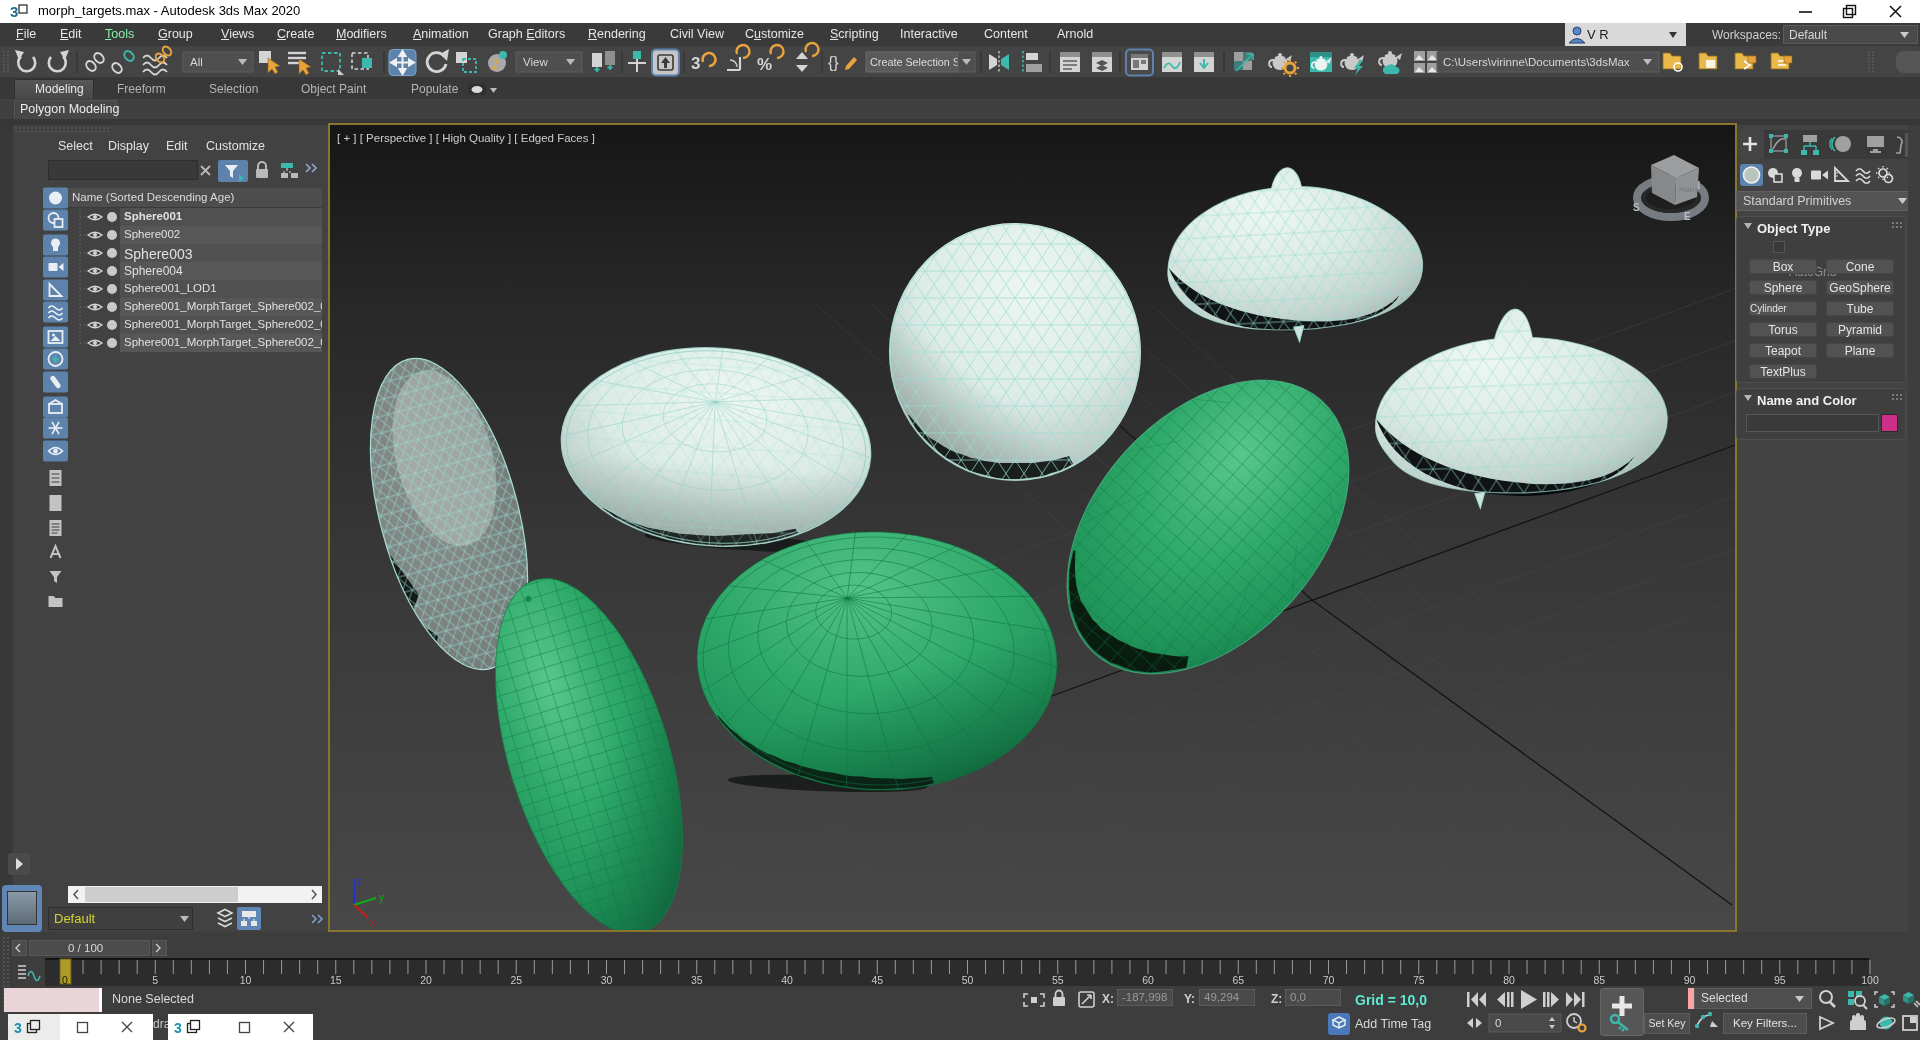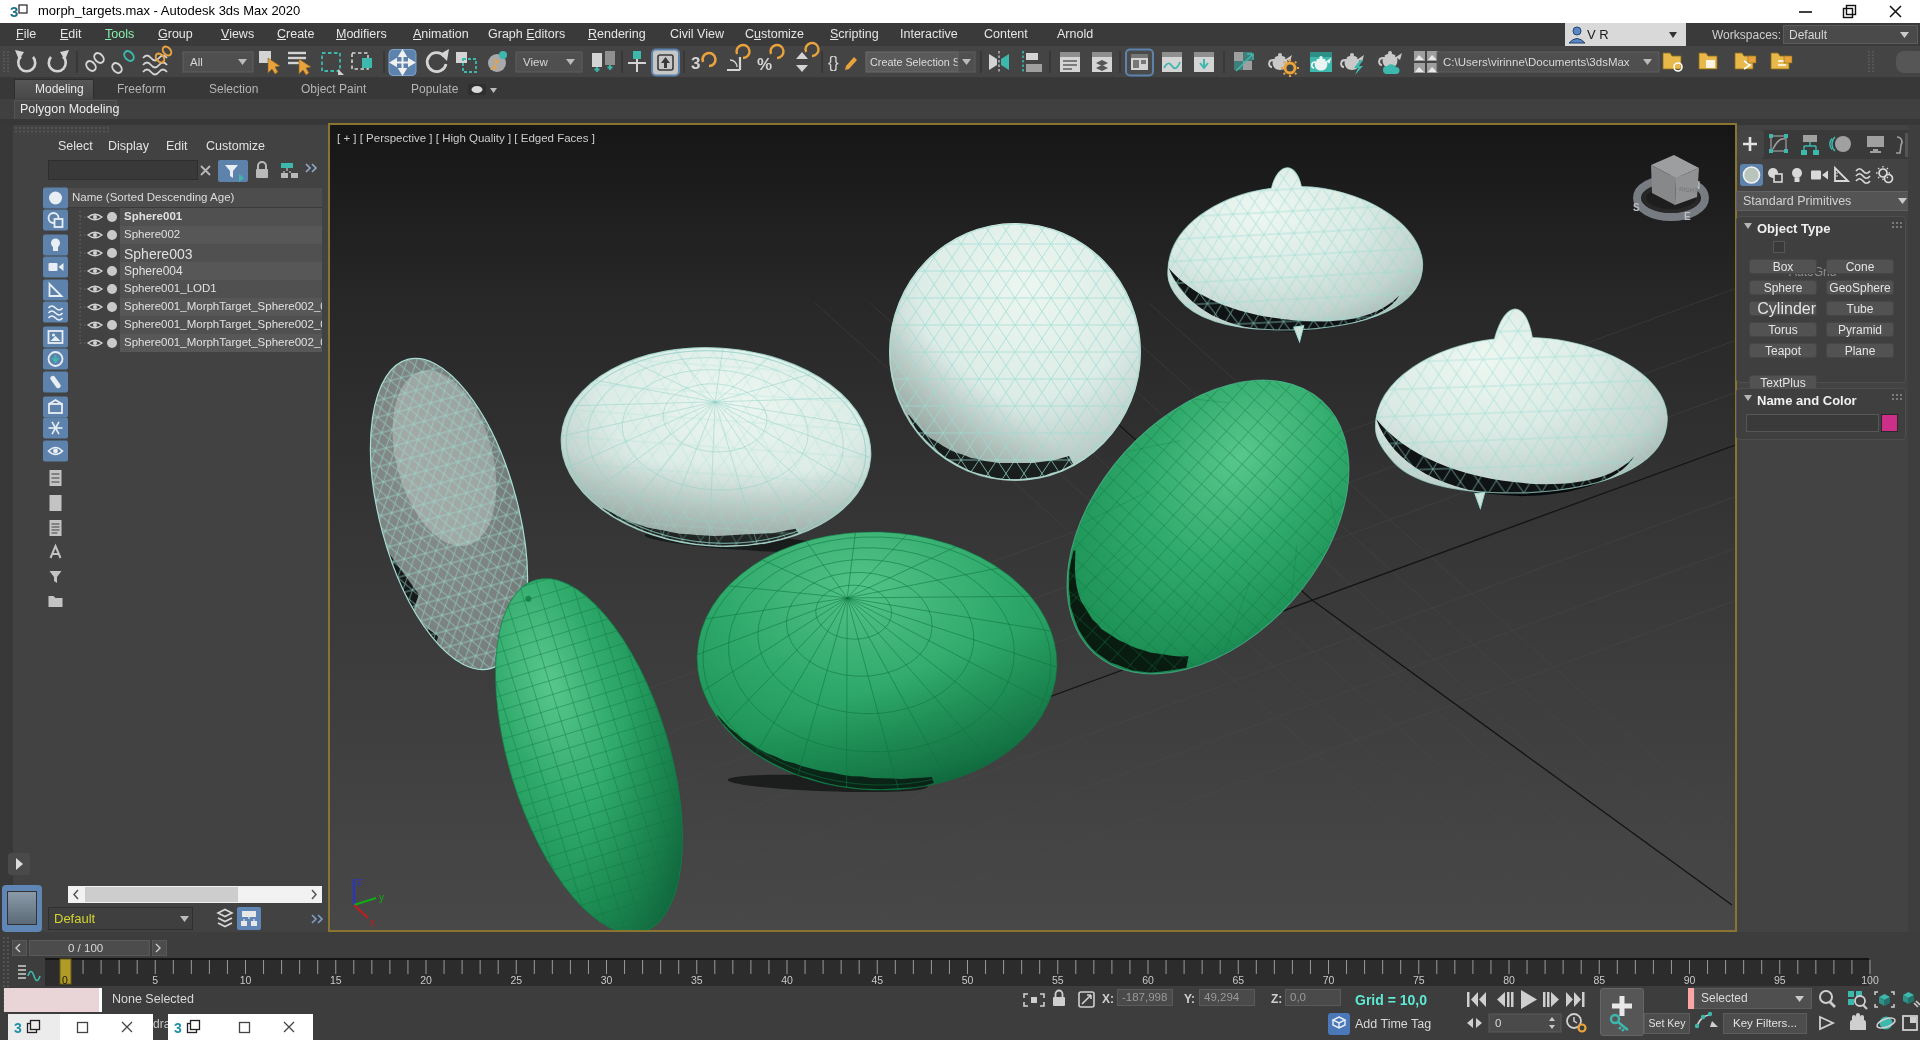--- a/index.html
+++ b/index.html
@@ -839,27 +839,27 @@
       </g>
 </svg>
 <div class="txt" style="left:1757px;top:221px;font-size:13px;font-weight:bold;color:#f0f0f0;">Object Type</div>
 <div class="abs" style="left:1773px;top:241px;width:12px;height:12px;background:#3a3a3a;border:1px solid #565656;"></div>
 <div class="txt" style="left:1789px;top:241px;font-size:12px;color:#909090;margin-top:24px;">AutoGrid</div>
 <div id="otbuttons">
       <div class="abs" style="left:1749px;top:259px;width:68px;height:15px;background:#525252;border:1px solid #464646;border-radius:3px;text-align:center;font-size:12px;color:#e4e4e4;line-height:14px;">Box</div>
       <div class="abs" style="left:1826px;top:259px;width:68px;height:15px;background:#525252;border:1px solid #464646;border-radius:3px;text-align:center;font-size:12px;color:#e4e4e4;line-height:14px;">Cone</div>
       <div class="abs" style="left:1749px;top:280px;width:68px;height:15px;background:#525252;border:1px solid #464646;border-radius:3px;text-align:center;font-size:12px;color:#e4e4e4;line-height:14px;">Sphere</div>
       <div class="abs" style="left:1826px;top:280px;width:68px;height:15px;background:#525252;border:1px solid #464646;border-radius:3px;text-align:center;font-size:12px;color:#e4e4e4;line-height:14px;">GeoSphere</div>
-      <div class="abs" style="left:1749px;top:301px;width:68px;height:15px;background:#525252;border:1px solid #464646;border-radius:3px;text-align:right;font-size:16px;color:#e4e4e4;line-height:14px;">Cylinder</div>
+      <div class="abs" style="left:1749px;top:301px;width:68px;height:15px;background:#525252;border:1px solid #464646;border-radius:3px;text-align:left;font-size:10px;color:#e4e4e4;line-height:14px;">Cylinder</div>
       <div class="abs" style="left:1826px;top:301px;width:68px;height:15px;background:#525252;border:1px solid #464646;border-radius:3px;text-align:center;font-size:12px;color:#e4e4e4;line-height:14px;">Tube</div>
       <div class="abs" style="left:1749px;top:322px;width:68px;height:15px;background:#525252;border:1px solid #464646;border-radius:3px;text-align:center;font-size:12px;color:#e4e4e4;line-height:14px;">Torus</div>
       <div class="abs" style="left:1826px;top:322px;width:68px;height:15px;background:#525252;border:1px solid #464646;border-radius:3px;text-align:center;font-size:12px;color:#e4e4e4;line-height:14px;">Pyramid</div>
       <div class="abs" style="left:1749px;top:343px;width:68px;height:15px;background:#525252;border:1px solid #464646;border-radius:3px;text-align:center;font-size:12px;color:#e4e4e4;line-height:14px;">Teapot</div>
       <div class="abs" style="left:1826px;top:343px;width:68px;height:15px;background:#525252;border:1px solid #464646;border-radius:3px;text-align:center;font-size:12px;color:#e4e4e4;line-height:14px;">Plane</div>
-      <div class="abs" style="left:1749px;top:364px;width:68px;height:15px;background:#525252;border:1px solid #464646;border-radius:3px;text-align:center;font-size:12px;color:#e4e4e4;line-height:14px;margin-top:11px;">TextPlus</div>
+      <div class="abs" style="left:1749px;top:364px;width:68px;height:15px;background:#525252;border:1px solid #464646;border-radius:3px;text-align:center;font-size:12px;color:#e4e4e4;line-height:14px;">TextPlus</div>
     </div>
 
 <div class="abs" style="left:1736px;top:388px;width:170px;height:52px;background:#3f3f3f;border:1px solid #4e4e4e;border-radius:4px;"></div>
 <svg class="abs" style="left:1736px;top:388px" width="170" height="20">
   <path d="M8,7 l8,0 -4,6 z" fill="#b5b5b5"></path>
   <g fill="#8a8a8a">
         <circle cx="157" cy="7" r="1.1"></circle>
         <circle cx="161" cy="7" r="1.1"></circle>
         <circle cx="165" cy="7" r="1.1"></circle>
         <circle cx="157" cy="11" r="1.1"></circle>

